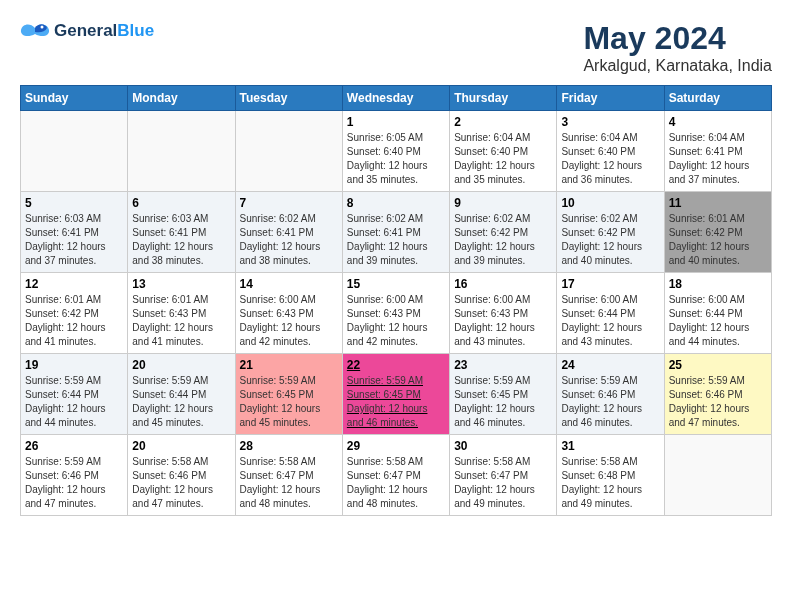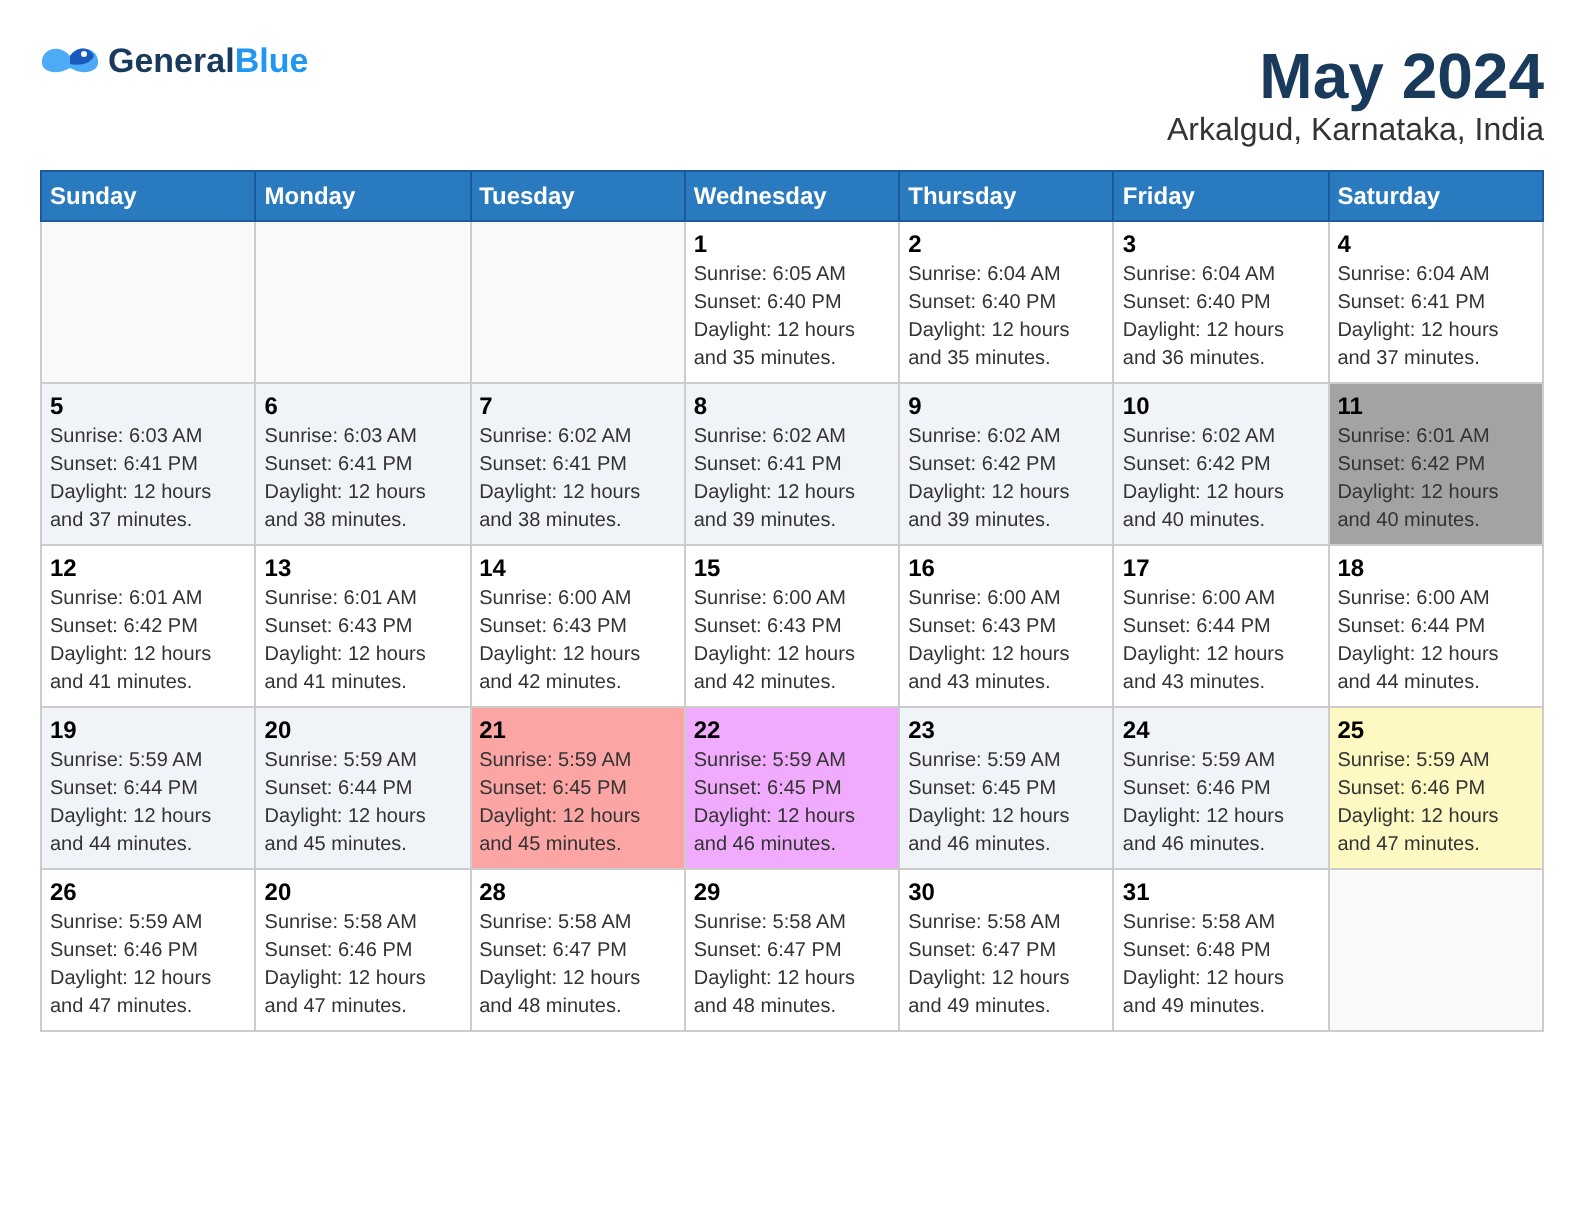--- a/index.html
+++ b/index.html
@@ -19,21 +19,21 @@
     .logo {
       display: flex;
       align-items: center;
       gap: 4px;
     }
     .logo-bird {
       width: 30px;
       height: 22px;
     }
     .title-section {
-      text-align: right;
+      text-align: left;
     }
     .title-section h1 {
       font-size: 32px;
       font-weight: bold;
       color: #1a3a5c;
     }
     .title-section h2 {
       font-size: 16px;
       font-weight: normal;
       color: #333;
@@ -260,21 +260,21 @@
 Daylight: 12 hours
 and 45 minutes.</div>
         </td>
         <td style="background: #fca5a5;">
           <div class="day-number">21</div>
           <div class="day-info" style="white-space: pre-line;">Sunrise: 5:59 AM
 Sunset: 6:45 PM
 Daylight: 12 hours
 and 45 minutes.</div>
         </td>
-        <td style="background: #f0abfc;">
+        <td style="background: #ec4899; text-decoration: underline;">
           <div class="day-number">22</div>
           <div class="day-info" style="white-space: pre-line;">Sunrise: 5:59 AM
 Sunset: 6:45 PM
 Daylight: 12 hours
 and 46 minutes.</div>
         </td>
         <td style="background: rgb(240, 244, 248);">
           <div class="day-number">23</div>
           <div class="day-info" style="white-space: pre-line;">Sunrise: 5:59 AM
 Sunset: 6:45 PM

